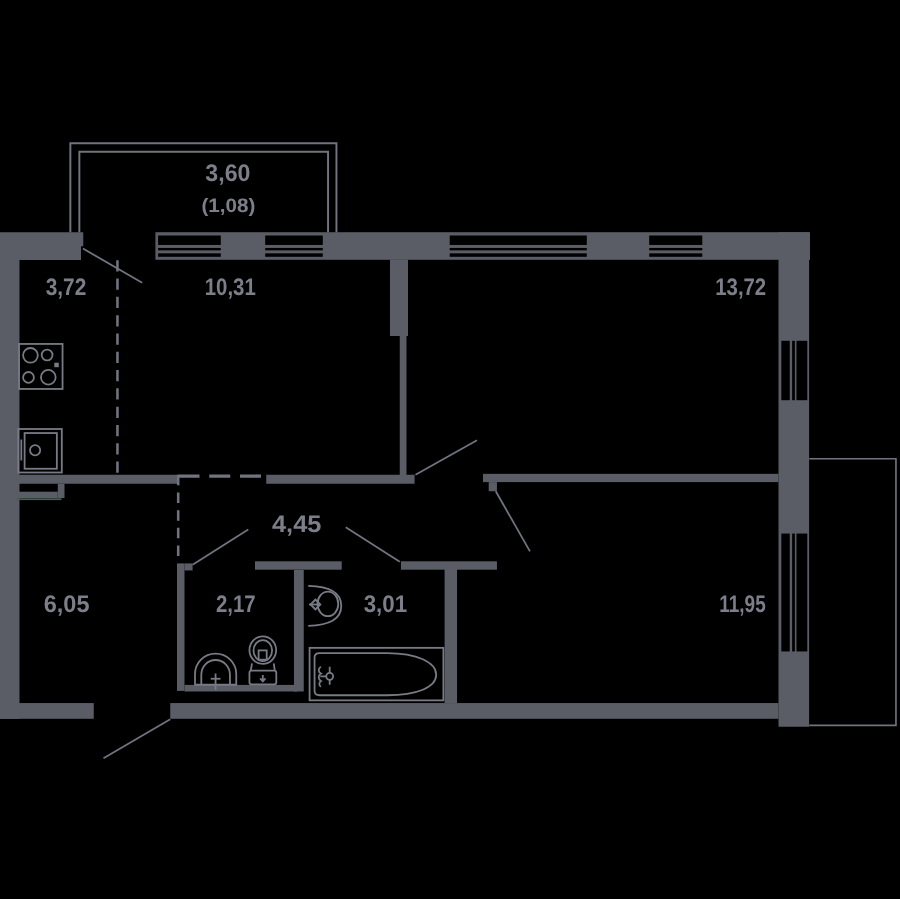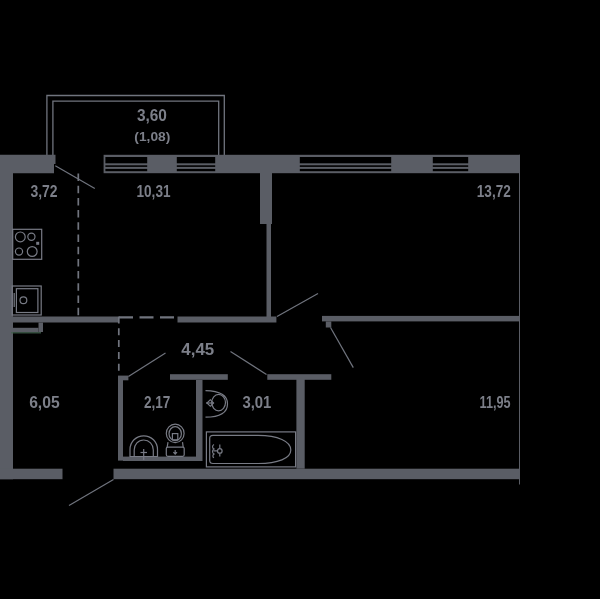--- a/index.html
+++ b/index.html
@@ -1,16 +1,16 @@
 <!DOCTYPE html>
 <html><head>
 <meta charset="utf-8">
 <style>
   html,body{margin:0;padding:0;background:#000;}
-  .wrap{position:relative;width:520px;height:599px;background:#000;overflow:hidden;}
+  .wrap{position:relative;width:600px;height:599px;background:#000;overflow:hidden;}
   svg{position:absolute;left:0;top:0;}
   text{font-family:"Liberation Sans",sans-serif;font-weight:bold;fill:#7c7f89;}
 </style>
 </head>
 <body>
 <div class="wrap">
 <svg width="600" height="599" viewBox="0 0 600 599">
 
   <rect x="0" y="0" width="600" height="599" fill="#000000"></rect>
 

